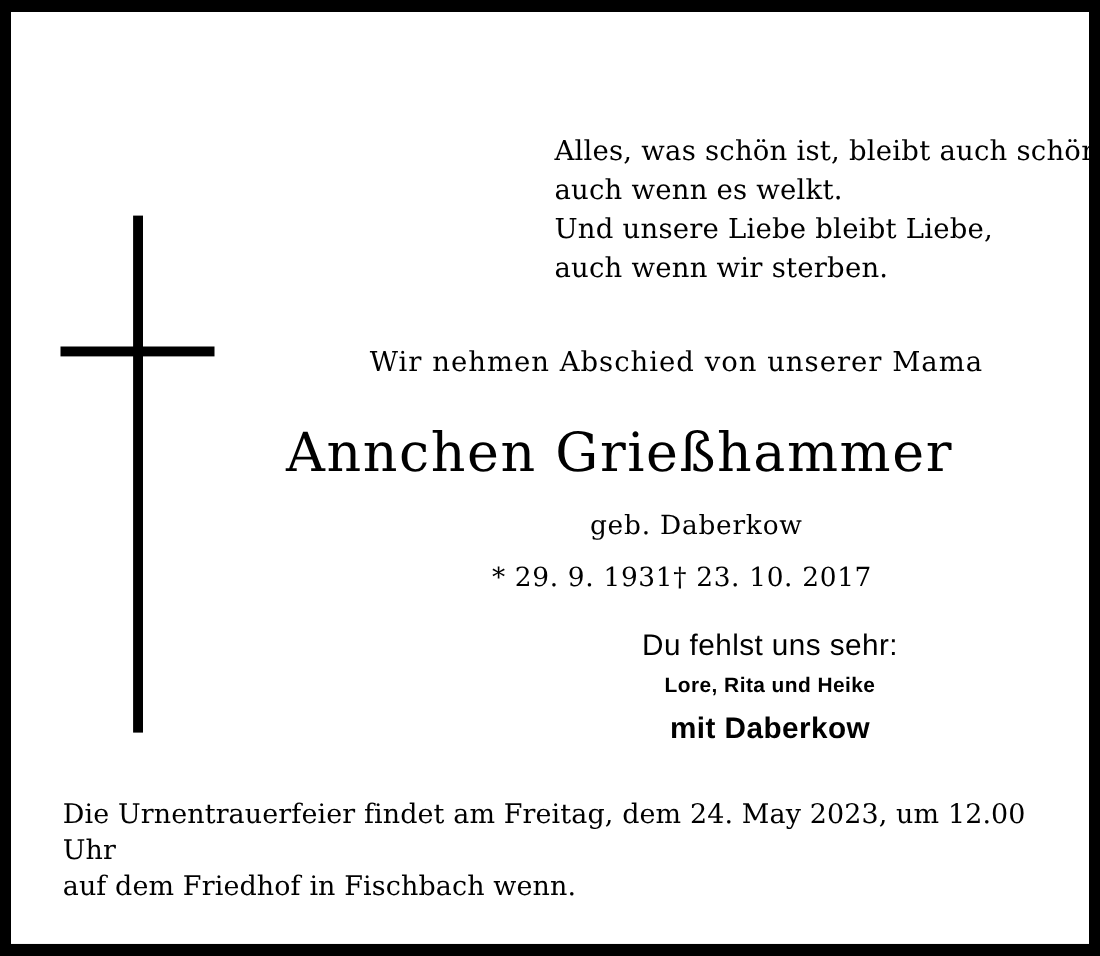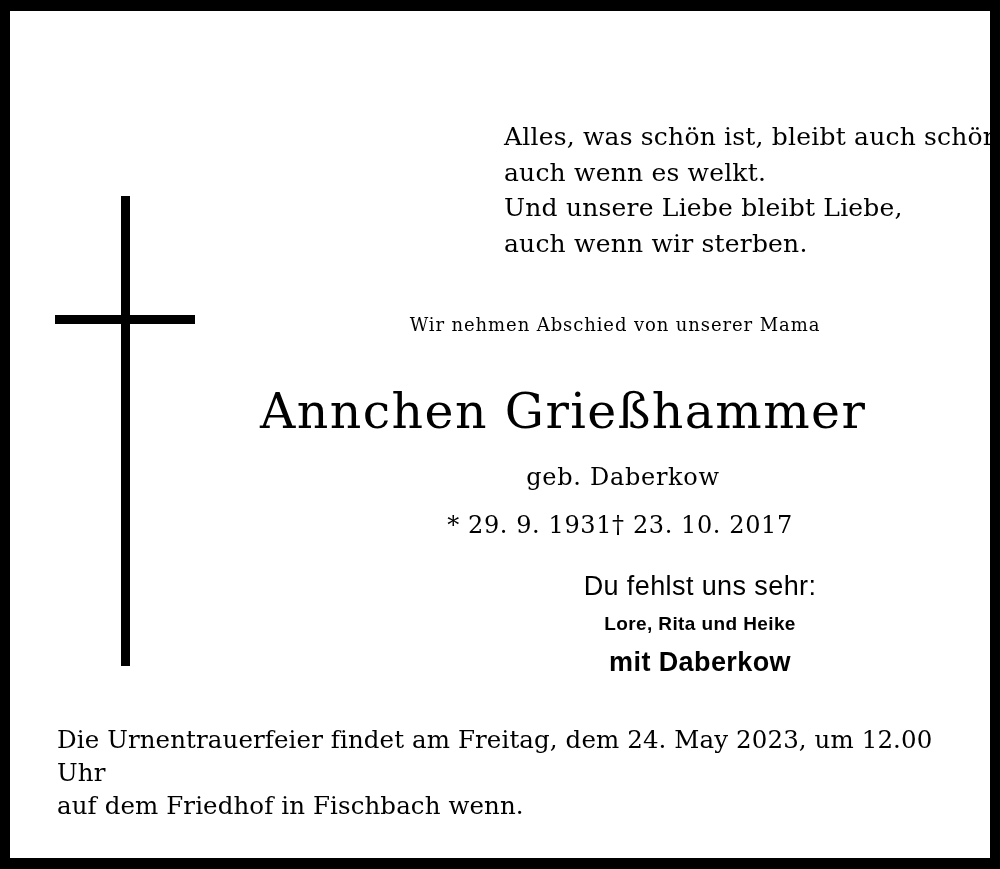--- a/index.html
+++ b/index.html
@@ -71,41 +71,41 @@
     white-space: nowrap;
   }
 
   
   .farewell {
     position: absolute;
     left: 275px;
     top: 303px;
     width: 660px;
     text-align: center;
-    font-size: 18px;
+    font-size: 25px;
     font-family: "DejaVu Serif", "Liberation Serif", serif;
     letter-spacing: 0.9px;
   }
 
   
   .name {
     position: absolute;
     left: 250px;
     top: 372px;
     width: 710px;
     text-align: left;
     font-size: 49px;
     font-family: "DejaVu Serif", "Liberation Serif", serif;
     letter-spacing: 1.4px;
   }
 
   
   .maiden {
     position: absolute;
-    left: 258px;
+    left: 268px;
     top: 452px;
     width: 710px;
     text-align: center;
     font-size: 24px;
     font-family: "DejaVu Serif", "Liberation Serif", serif;
     letter-spacing: 0.7px;
   }
 
   
   .dates {

